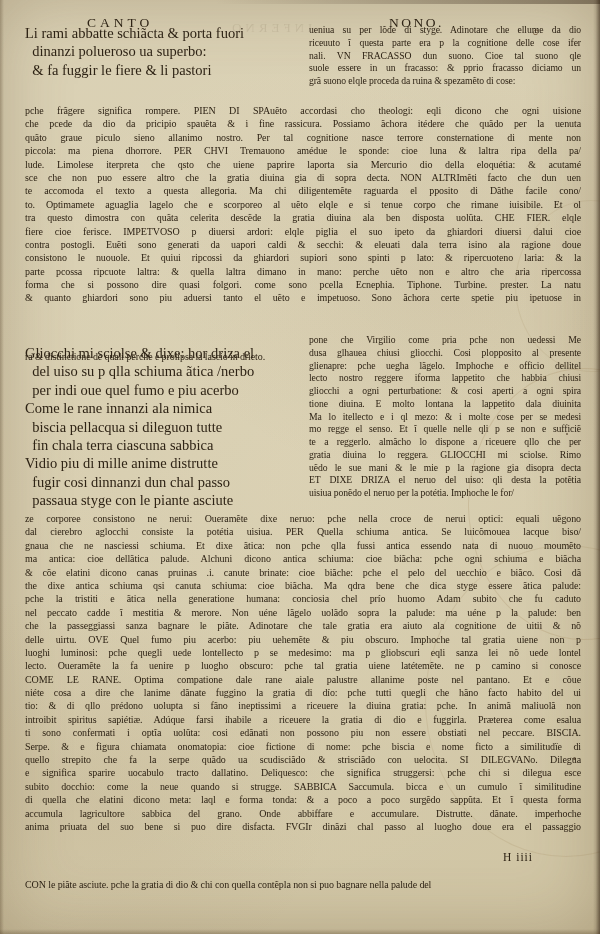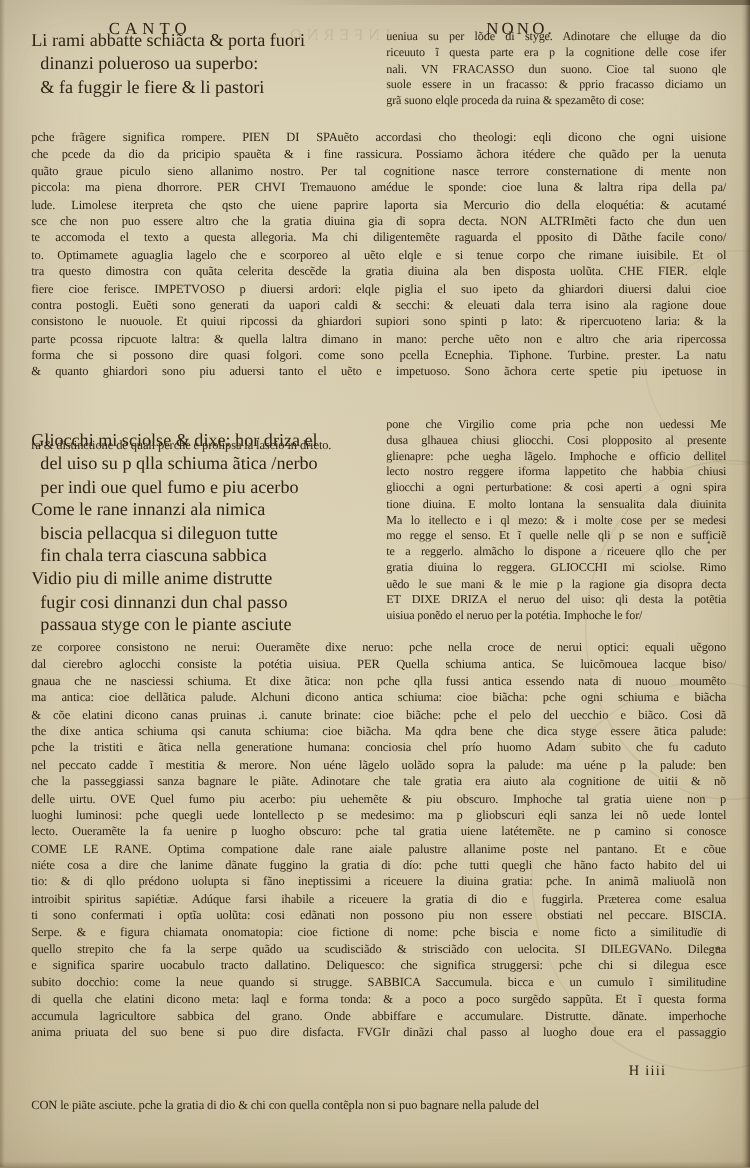--- a/index.html
+++ b/index.html
@@ -117,21 +117,21 @@
         <div class="vline">Vidio piu di mille anime distrutte</div>
         <div class="vline">  fugir cosi dinnanzi dun chal passo</div>
         <div class="vline">  passaua styge con le piante asciute</div>
       </div>
     <div class="comm-col">
         <div class="cline">pone che Virgilio come pria pche non uedessi Me</div>
         <div class="cline">dusa glhauea chiusi gliocchi. Cosi plopposito al presente</div>
         <div class="cline">glienapre: pche uegha lãgelo. Imphoche e officio dellitel</div>
         <div class="cline">lecto nostro reggere iforma lappetito che habbia chiusi</div>
         <div class="cline">gliocchi a ogni perturbatione: &amp; cosi aperti a ogni spira</div>
-        <div class="cline">tione diuina. E molto lontana la sensualita dala diuinita</div>
+        <div class="cline">tione diuina. E molto lontana la lappetito dala diuinita</div>
         <div class="cline">Ma lo itellecto e i ql mezo: &amp; i molte cose per se medesi</div>
         <div class="cline">mo regge el senso. Et ĩ quelle nelle qli p se non e sufficiẽ</div>
         <div class="cline">te a reggerlo. almãcho lo dispone a riceuere qllo che per</div>
         <div class="cline">gratia diuina lo reggera. GLIOCCHI mi sciolse. Rimo</div>
         <div class="cline">uẽdo le sue mani &amp; le mie p la ragione gia disopra decta</div>
         <div class="cline">ET DIXE DRIZA el neruo del uiso: qli desta la potẽtia</div>
         <div class="cline">uisiua ponẽdo el neruo per la potétia. Imphoche le for/</div>
       </div>
   </div>
 

